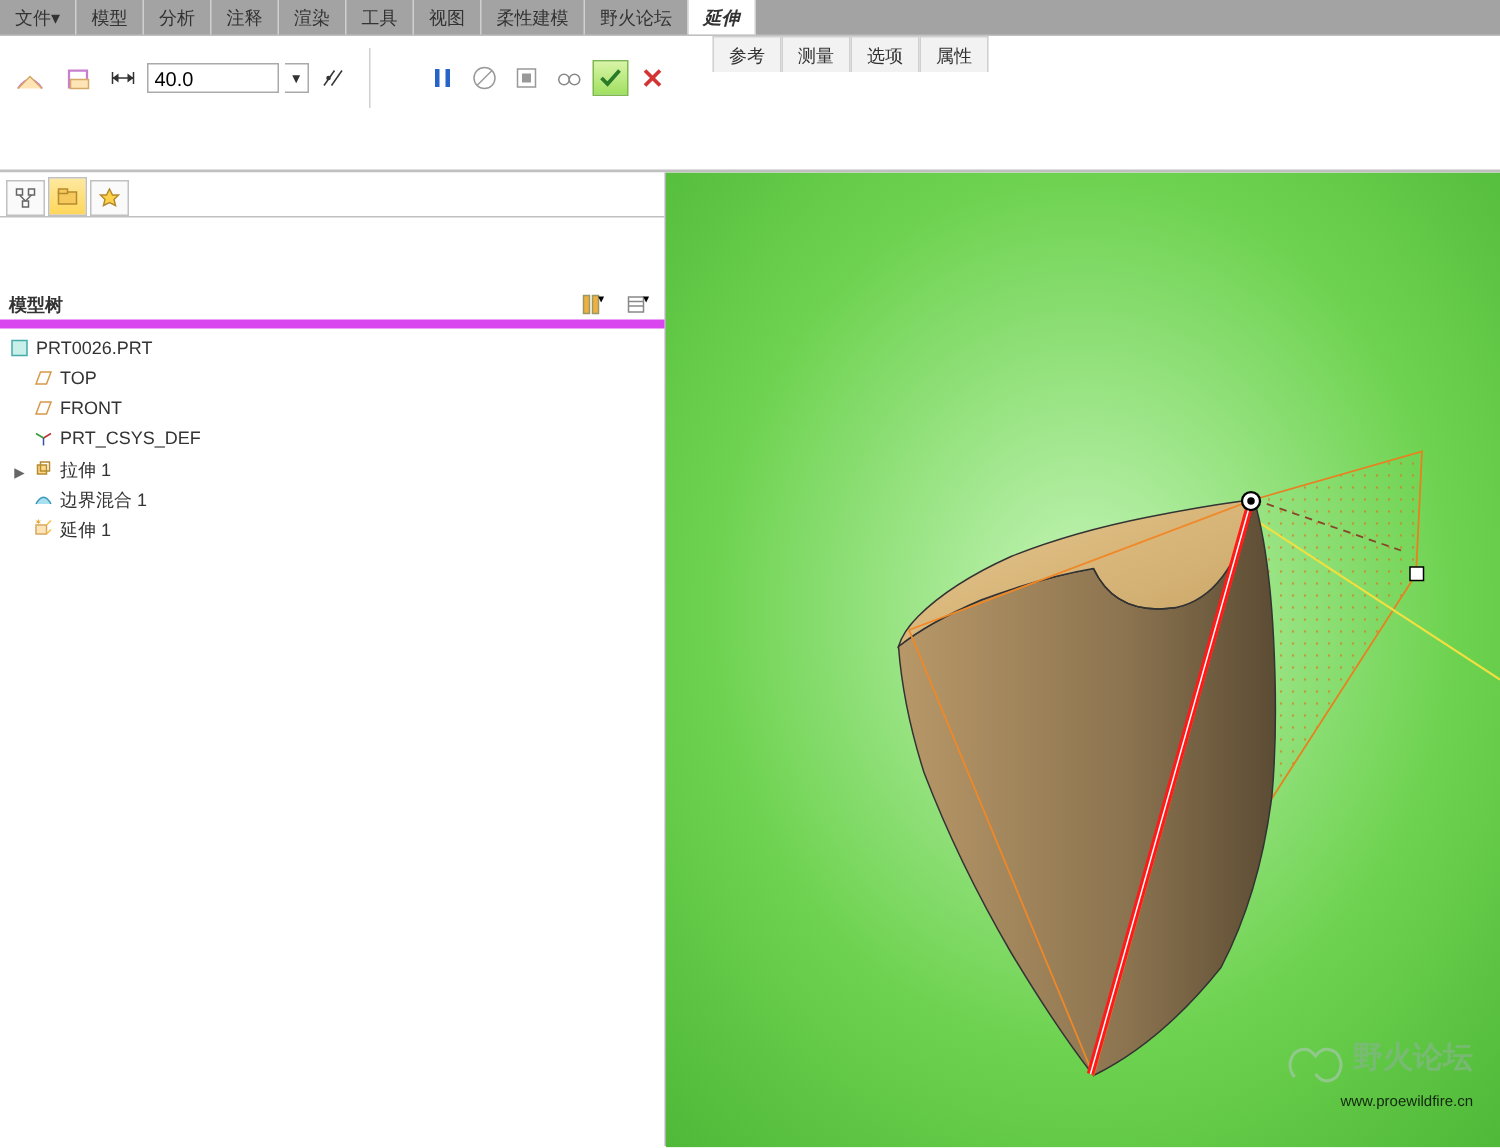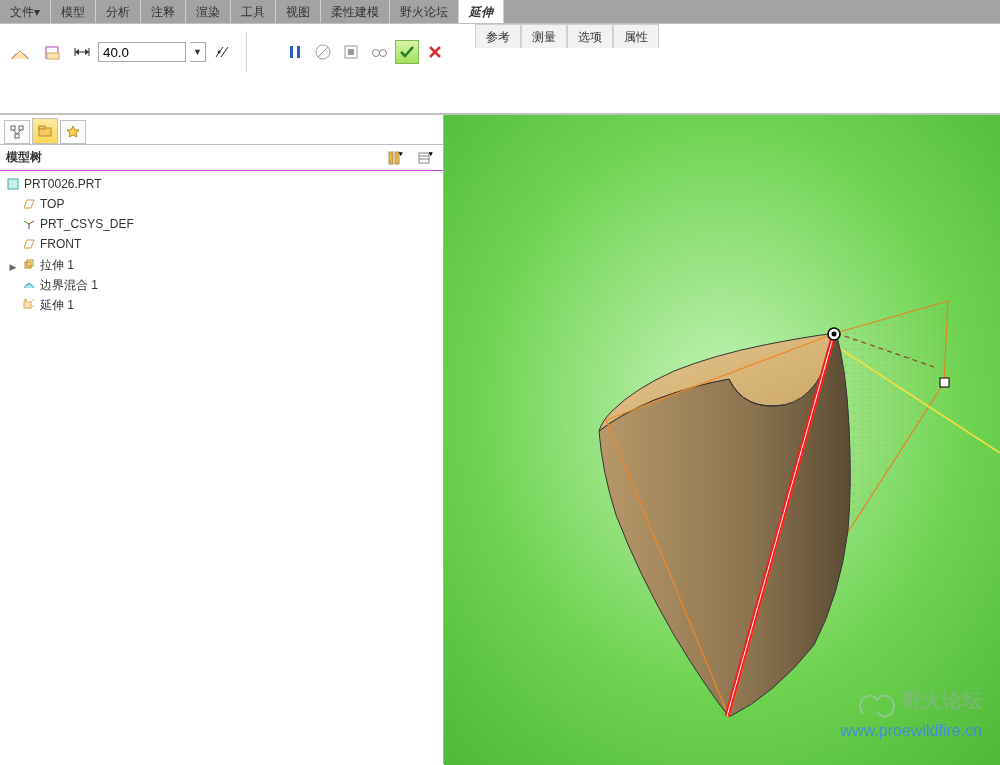--- a/index.html
+++ b/index.html
@@ -13,30 +13,30 @@
 .val-input { width: 88px; height: 20px; border: 1px solid #aaa; padding: 2px 4px; }
 .dropdown-btn { width: 16px; height: 20px; border: 1px solid #aaa; border-left: none; font-size: 9px; display:flex;align-items:center;justify-content:center;}
 .ribbon-sep { width: 1px; height: 40px; background: #d0d0d0; margin: 0 8px; }
 .ribbon-row2 { display: flex; height: 24px; padding-left: 28px; gap: 0; }
 .ribbon-tab { padding: 4px 10px; border: 1px solid #d0d0d0; border-bottom: none; background: #f2f2f2; }
 .main { display: flex; height: 650px; border-top: 1px solid #c0c0c0;}
 .left-panel { width: 444px; border-right: 1px solid #b0b0b0; display: flex; flex-direction: column; background: #fff;}
 .tree-tabs { display: flex; height: 30px; border-bottom: 1px solid #c0c0c0; align-items: end; padding-left:4px; gap:2px;}
 .tree-tab { width: 26px; height: 24px; border: 1px solid #c0c0c0; display:flex;align-items:center;justify-content:center; background:#fafafa;}
 .tree-tab.active { height: 26px; background: linear-gradient(#ffe9a0,#ffd659); }
-.tree-header { display: flex; justify-content: space-between; align-items: center; height: 26px; padding: 0 6px; border-bottom: 1px solid #d946ef; font-weight:bold;}
+.tree-header { display: flex; justify-content: space-between; align-items: center; height: 26px; padding: 0 6px; border-bottom: 6px solid #d946ef; font-weight:bold;margin-top:48px;}
 .tree-tools { display:flex; gap:6px;}
 .tree-body { padding: 6px 4px; }
 .tree-node { display: flex; height: 20px; gap: 4px; }
 .expander { width:10px; color:#666; font-size:9px;display:flex;align-items:center;justify-content:center;}
 .nicon { width:14px; height:14px; display:flex;align-items:center;justify-content:center;}
 .viewport { flex:1; position:relative; }
 .watermark { position:absolute; right:18px; bottom:24px; color:#8fbf8f; opacity:0.8; text-align:right; pointer-events:none;}
 .watermark .wline1 {font-size:20px; font-weight:bold; color:#7fb87f;}
-.watermark .wline2 {font-size:16px; color:#3b82f6;}
+.watermark .wline2 {font-size:10px; color:#000000;}
 </style>
 </head>
 <body>
 
 <div class="menubar">
   <div class="mitem">文件▾</div>
   <div class="mitem">模型</div>
   <div class="mitem">分析</div>
   <div class="mitem">注释</div>
   <div class="mitem">渲染</div>
@@ -183,34 +183,34 @@
         <span class="nicon">
             <svg width="12" height="12">
               <polygon points="1,10 4,2 11,2 8,10" fill="none" stroke="#d89848"></polygon>
             </svg>
           </span>
         <span>TOP</span>
       </div>
       <div class="tree-node" style="padding-left:18px;">
         <span class="nicon">
             <svg width="12" height="12">
+              <polygon points="1,10 4,2 11,2 8,10" fill="none" stroke="#d89848"></polygon>
+            </svg>
+          </span>
+        <span>FRONT</span>
+      </div>
+      <div class="tree-node" style="padding-left:18px;">
+        <span class="nicon">
+            <svg width="12" height="12">
               <line x1="6" y1="6" x2="11" y2="3" stroke="#b33"></line>
               <line x1="6" y1="6" x2="1" y2="3" stroke="#393"></line>
               <line x1="6" y1="6" x2="6" y2="11" stroke="#35a"></line>
             </svg>
           </span>
         <span>PRT_CSYS_DEF</span>
-      </div>
-      <div class="tree-node" style="padding-left:18px;">
-        <span class="nicon">
-            <svg width="12" height="12">
-              <polygon points="1,10 4,2 11,2 8,10" fill="none" stroke="#d89848"></polygon>
-            </svg>
-          </span>
-        <span>FRONT</span>
       </div>
       <div class="tree-node" style="padding-left:4px;">
         <span class="expander">▶</span>
         <span class="nicon">
             <svg width="12" height="12">
               <rect x="2" y="4" width="6" height="6" fill="#ffd88a" stroke="#b58b2f"></rect>
               <rect x="4" y="2" width="6" height="6" fill="none" stroke="#b58b2f"></rect>
             </svg>
           </span>
         <span>拉伸 1</span>

